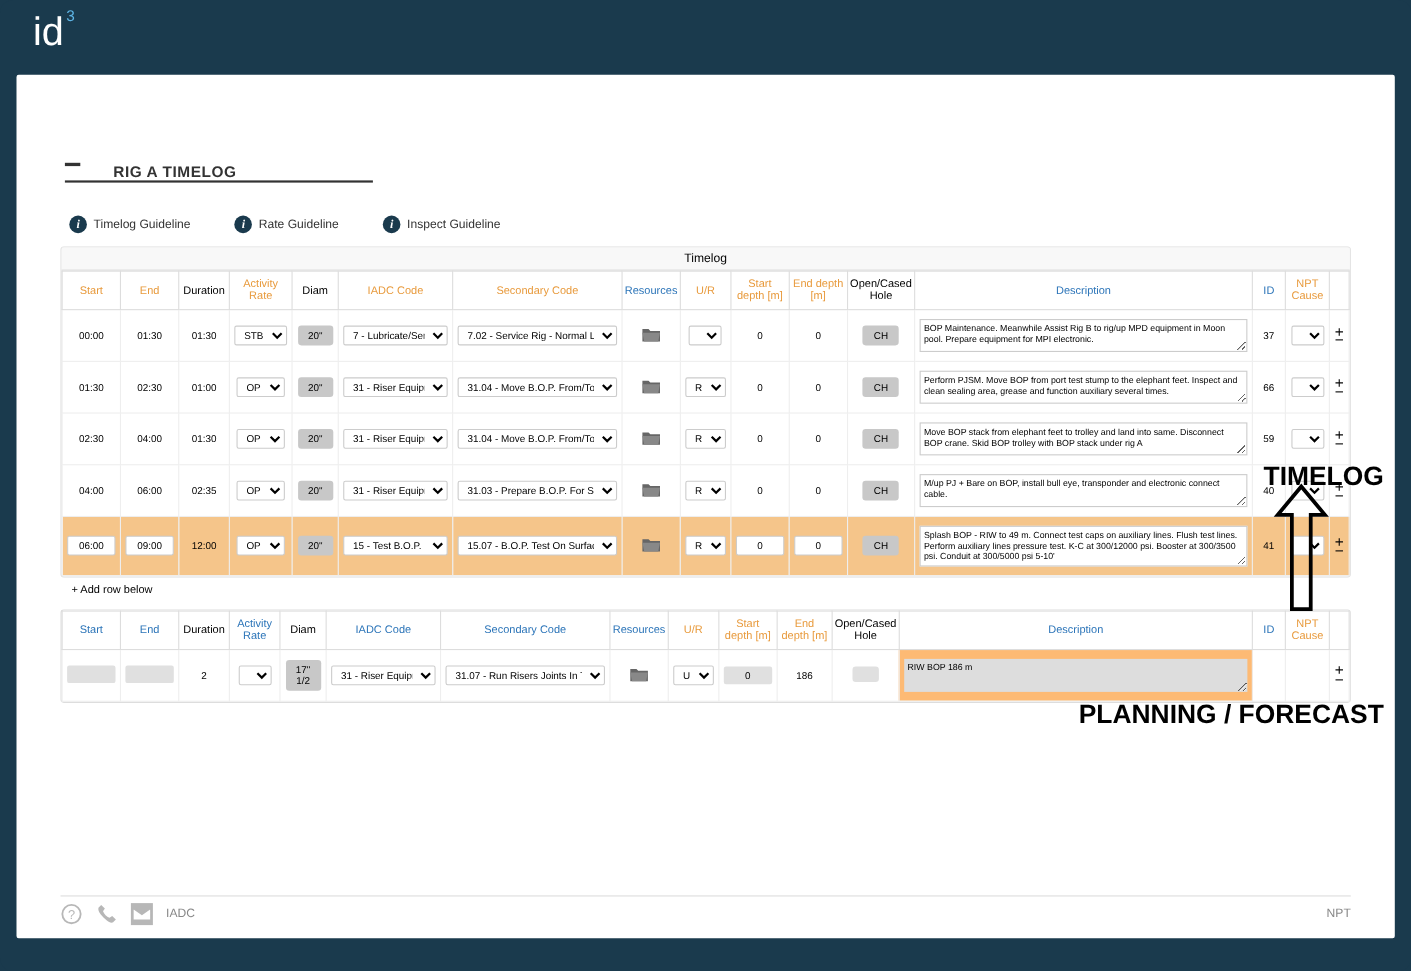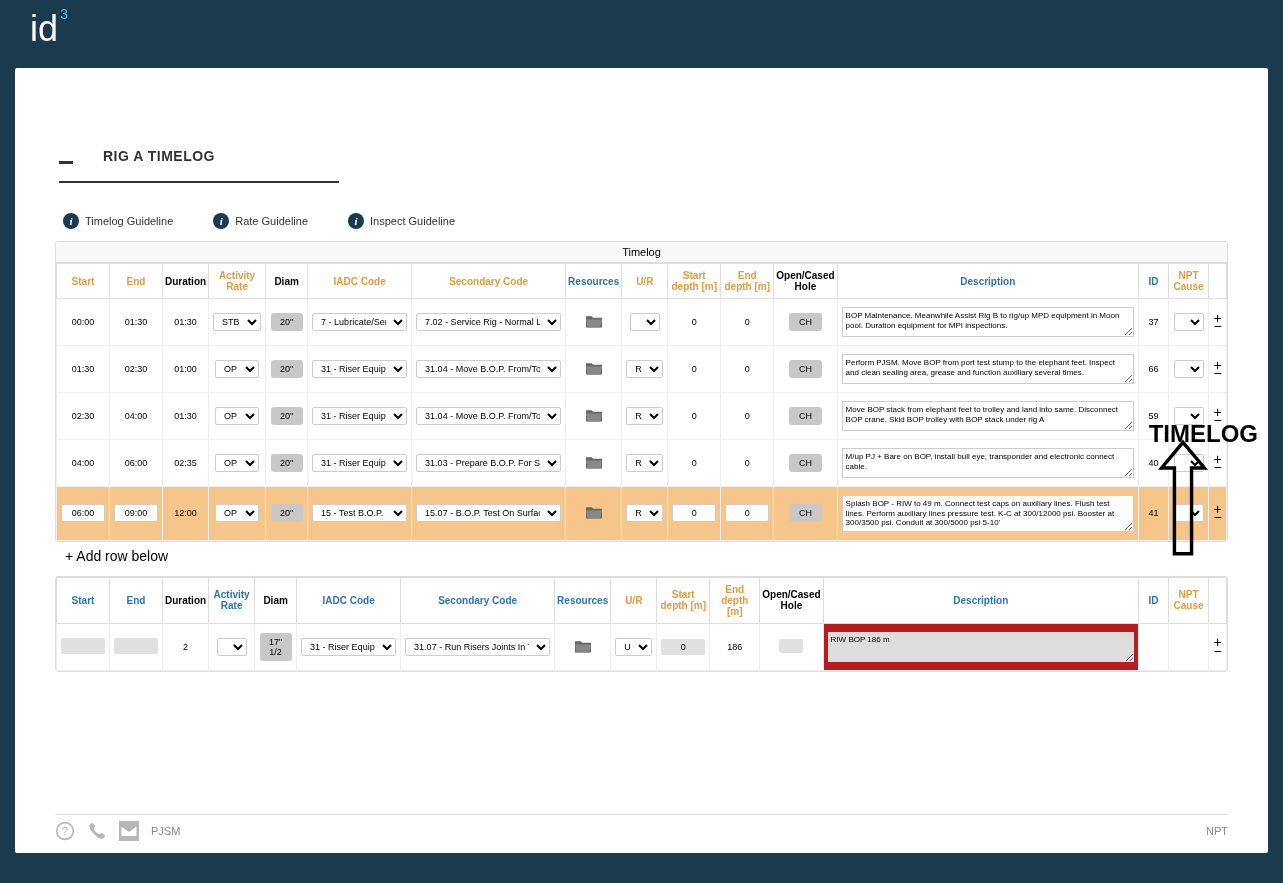--- a/index.html
+++ b/index.html
@@ -2,41 +2,41 @@
 <html><head>
 <meta charset="utf-8">
 <style>
 *{box-sizing:border-box;margin:0;padding:0;font-family:Arial,Helvetica,sans-serif}
 body{background:#1a3a4d;padding:0;width:1283px;height:883px;position:relative}
 .outer{background:#1a3a4d;border-radius:12px;padding:0;width:100%;height:100%}
 .topbar{height:68px;padding:8px 30px;display:flex;align-items:flex-start}
 .logo{color:#fff;font-size:36px;font-family:Georgia,serif;position:relative}
 .logo sup{color:#5eb5e6;font-size:14px;position:absolute;top:-2px;right:-10px}
 .content{background:#fff;margin:0 15px 15px 15px;border-radius:2px;padding:80px 40px 20px 40px;height:785px;position:relative;overflow:hidden}
-.title-row{display:flex;align-items:flex-end;border-bottom:2px solid #333;width:280px;padding-bottom:17px;margin-left:4px}
+.title-row{display:flex;align-items:flex-start;border-bottom:2px solid #333;width:280px;padding-bottom:0;margin-left:4px}
 .title-row .dash{width:14px;height:3px;background:#333;margin-right:30px}
 .title{font-weight:bold;font-size:14px;letter-spacing:0.5px;color:#333}
 .guidelines{display:flex;gap:40px;margin-top:30px;margin-left:8px;margin-bottom:12px}
 .gl{display:flex;align-items:center;gap:6px;font-size:11px;color:#333}
 .info-circle{width:16px;height:16px;border-radius:50%;background:#1a3a4d;color:#fff;display:inline-flex;align-items:center;justify-content:center;font-size:11px;font-weight:bold;font-style:italic;font-family:Georgia,serif}
 .tbl-wrap{border:1px solid #ddd;border-radius:3px}
 .tbl-title{text-align:center;font-size:11px;padding:4px;border-bottom:1px solid #ddd;background:#f8f8f8}
 table{width:100%;border-collapse:collapse;font-size:9px}
-th{padding:6px 2px;font-weight:bold;border:1px solid #ddd;background:#fff;font-size:10px}
+th{padding:6px 2px;font-weight:normal;border:1px solid #ddd;background:#fff;font-size:10px}
 th.orange{color:#e89a3c}
 td{border:1px solid #eee;padding:8px 4px;text-align:center;vertical-align:middle}
 tr.sel td{background:#f5c58a}
 .inp{border:1px solid #ccc;border-radius:2px;padding:3px 6px;font-size:9px;width:44px;text-align:center;background:#fff}
 .sel{border:1px solid #ccc;border-radius:2px;padding:2px 4px;font-size:9px;background:#fff}
 .btn-diam{background:#c8c8c8;border:none;border-radius:3px;padding:4px 6px;font-size:9px;width:32px}
 .btn-ch{background:#c8c8c8;border:none;border-radius:3px;padding:4px 10px;font-size:9px}
 .folder-icon{width:20px;height:16px;display:inline-block}
 .desc{font-size:8px;text-align:left;line-height:1.2;border:1px solid #ccc;padding:3px;resize:both;overflow:auto;min-height:30px;width:100%;background:#fff}
 .pm{font-size:14px;line-height:0.6;cursor:pointer}
-.addrow{font-size:14px;margin:6px 0 12px 10px}
+.addrow{font-size:10px;margin:6px 0 12px 10px}
 .footer{position:absolute;bottom:12px;left:40px;right:40px;display:flex;align-items:center;gap:12px;color:#888;border-top:1px solid #ddd;padding-top:6px}
 .footer .ico{width:20px;height:20px;opacity:0.6}
 .footer .right{margin-left:auto;font-size:11px}
 .annot{position:absolute;font-weight:bold;font-size:24px;color:#000;pointer-events:none}
 .arrow-up{position:absolute;width:60px;height:120px;pointer-events:none}
 select{border:1px solid #ccc;font-size:9px;padding:1px}
 .dis{background:#e0e0e0;border:none}
 </style>
 </head>
 <body>
@@ -100,21 +100,21 @@
               <td><svg class="folder-icon" viewBox="0 0 24 20">
                   <path fill="#666" d="M2 4h7l2 2h11v12H2z"></path>
                   <path fill="#888" d="M2 8h20l-2 10H4z"></path>
                 </svg></td>
               <td><select class="sel"><option></option></select></td>
               <td><span>0</span></td>
               <td><span>0</span></td>
               <td><button class="btn-ch">CH</button></td>
               <td>
                 <div class="desc" contenteditable="" style="">BOP Maintenance.
-Meanwhile Assist Rig B to rig/up MPD equipment in Moon pool. Duration equipment for MPI inspections.</div>
+Meanwhile Assist Rig B to rig/up MPD equipment in Moon pool. Prepare equipment for MPI electronic.</div>
               </td>
               <td>37</td>
               <td><select class="sel"><option></option></select></td>
               <td>
                 <div class="pm">+<br>−</div>
               </td>
             </tr>
             <tr>
               <td><span>01:30</span></td>
               <td><span>02:30</span></td>
@@ -252,21 +252,21 @@
           <td><select class="sel" style="width:95px"><option>31 - Riser Equipment Run ar</option></select></td>
           <td><select class="sel" style="width:145px"><option>31.07 - Run Risers Joints In The Water</option></select></td>
           <td><svg class="folder-icon" viewBox="0 0 24 20">
                   <path fill="#666" d="M2 4h7l2 2h11v12H2z"></path>
                   <path fill="#888" d="M2 8h20l-2 10H4z"></path>
                 </svg></td>
           <td><select class="sel"><option>U</option></select></td>
           <td><input class="inp dis" value="0" style=""></td>
           <td>186</td>
           <td><span class="btn-ch dis" style="display:inline-block;width:24px;height:14px"></span></td>
-          <td style="background:#b91c1c">
+          <td style="background:#fdba74">
                 <div class="desc" style="background:#ddd;border:none">RIW BOP 186 m</div>
               </td>
           <td></td>
           <td></td>
           <td>
                 <div class="pm">+<br>−</div>
               </td>
         </tr>
           </tbody>
       </table>
@@ -276,22 +276,23 @@
       <svg class="ico" viewBox="0 0 24 24">
           <circle cx="12" cy="12" r="10" fill="none" stroke="#888" stroke-width="2"></circle>
           <text x="12" y="17" text-anchor="middle" font-size="14" fill="#888">?</text>
         </svg>
       <svg class="ico" viewBox="0 0 24 24">
           <path fill="#888" d="M6 2l4 4-2 3c1 3 4 6 7 7l3-2 4 4-3 3c-2 1-5 0-9-4S2 9 3 5z"></path>
         </svg>
       <svg class="ico" viewBox="0 0 24 24" style="background:#888">
           <path fill="#fff" d="M2 5h20v14H2zM2 5l10 7 10-7" stroke="#888" stroke-width="2"></path>
         </svg>
-      <span style="font-size:11px">PJSM</span>
+      <span style="font-size:11px">IADC</span>
       <span class="right">NPT</span>
     </div>
 
     <div class="annot" style="top:352px;right:10px">TIMELOG</div>
+    <div class="annot" style="top:568px;right:10px">PLANNING / FORECAST</div>
     <svg class="arrow-up" style="top:370px;right:55px" viewBox="0 0 60 140">
         <path d="M30 5 L55 35 L40 35 L40 135 L20 135 L20 35 L5 35 Z" fill="none" stroke="#000" stroke-width="4"></path>
       </svg>
   </div>
 </div>
 
 </body></html>

